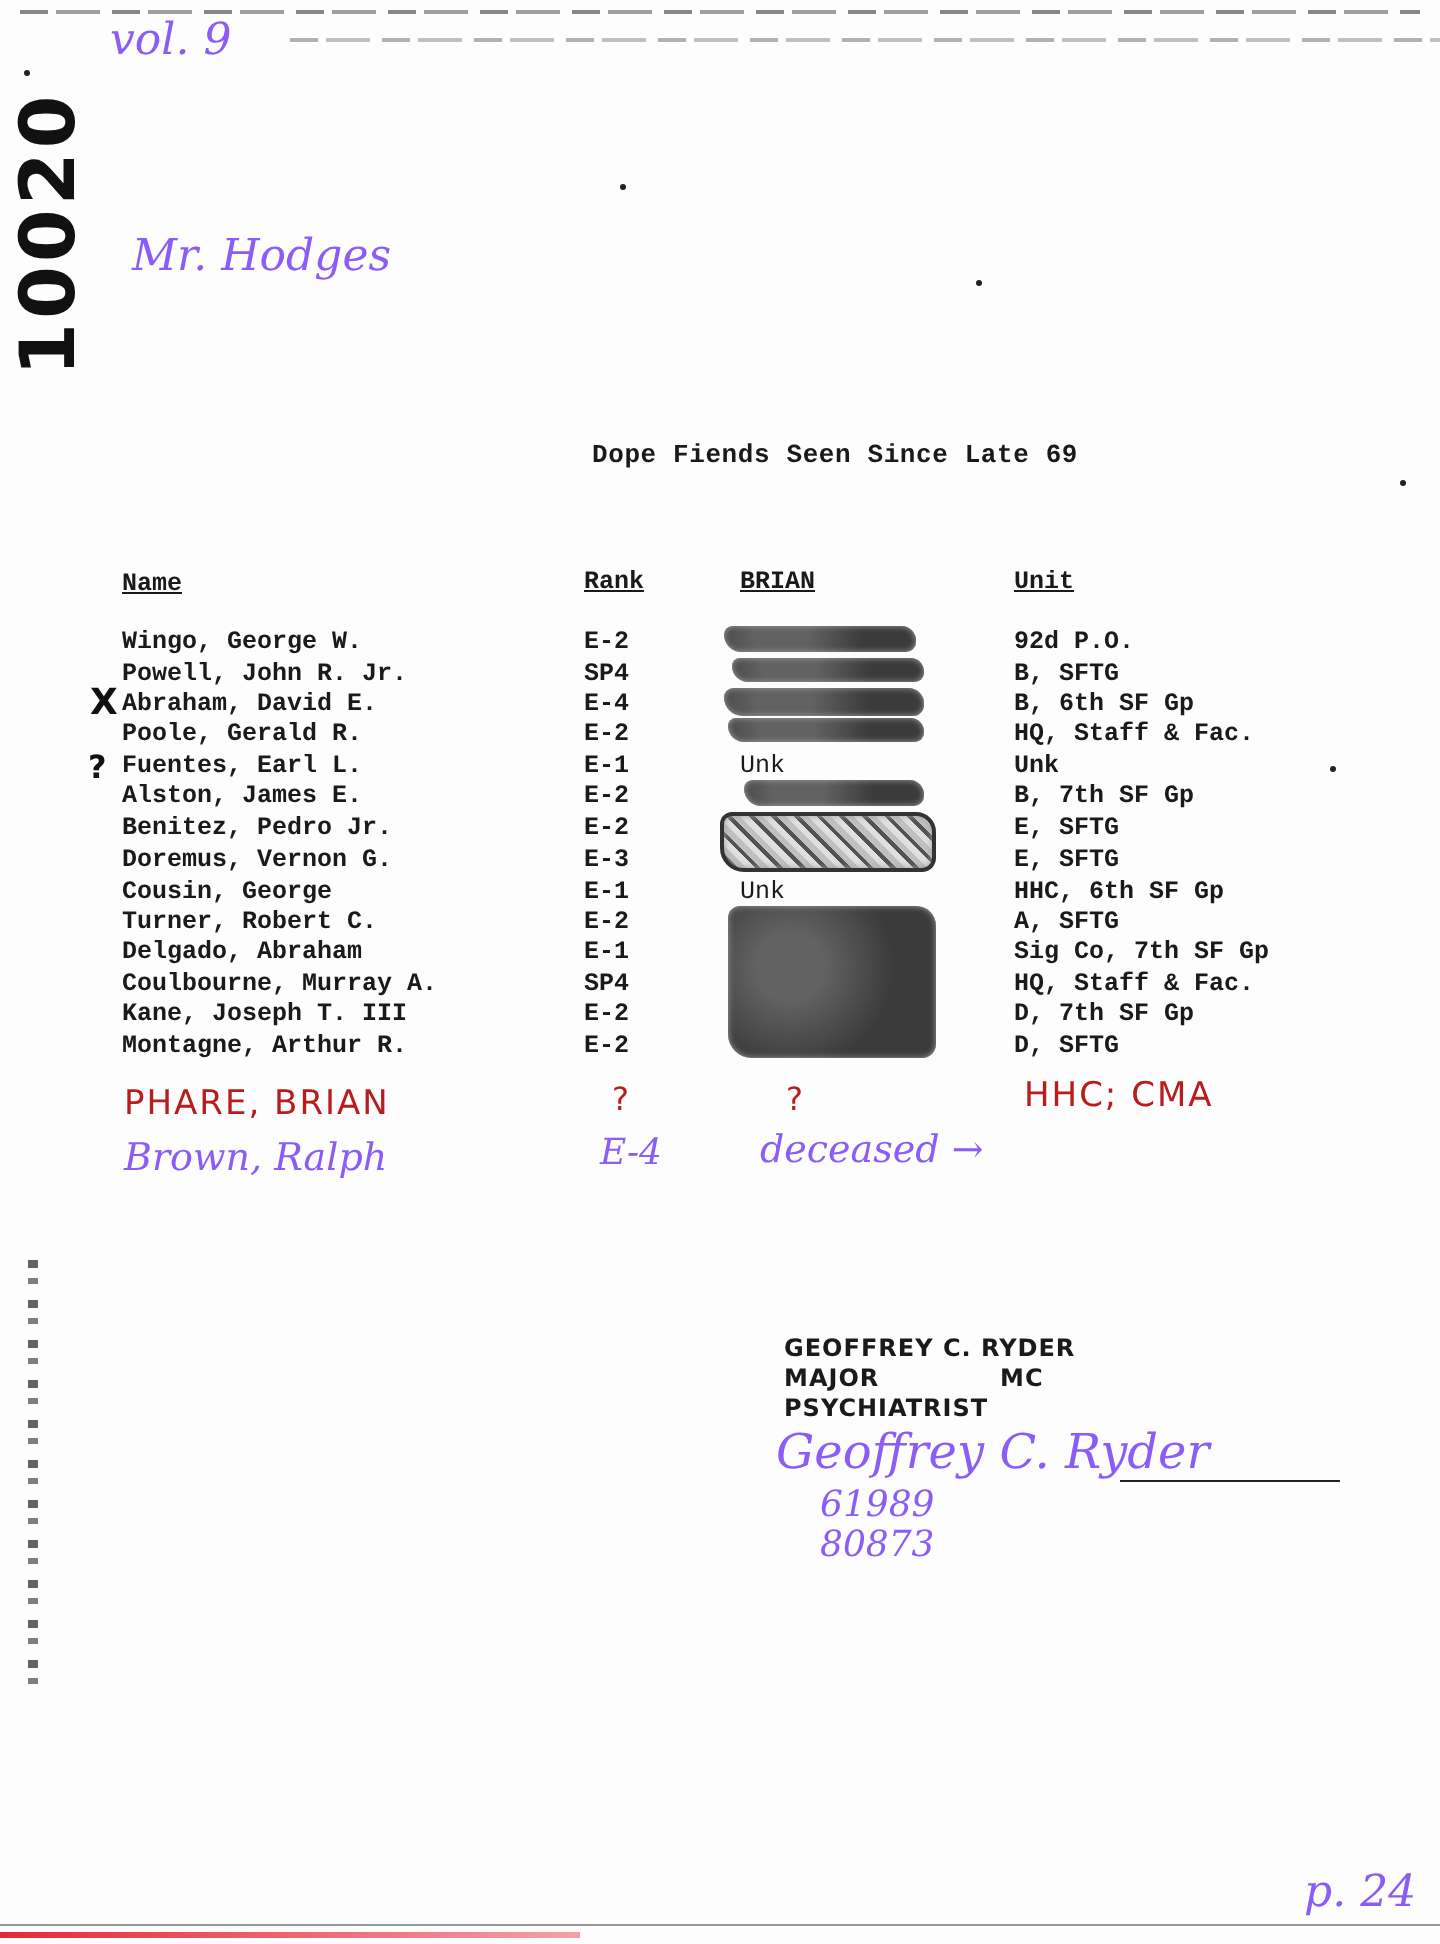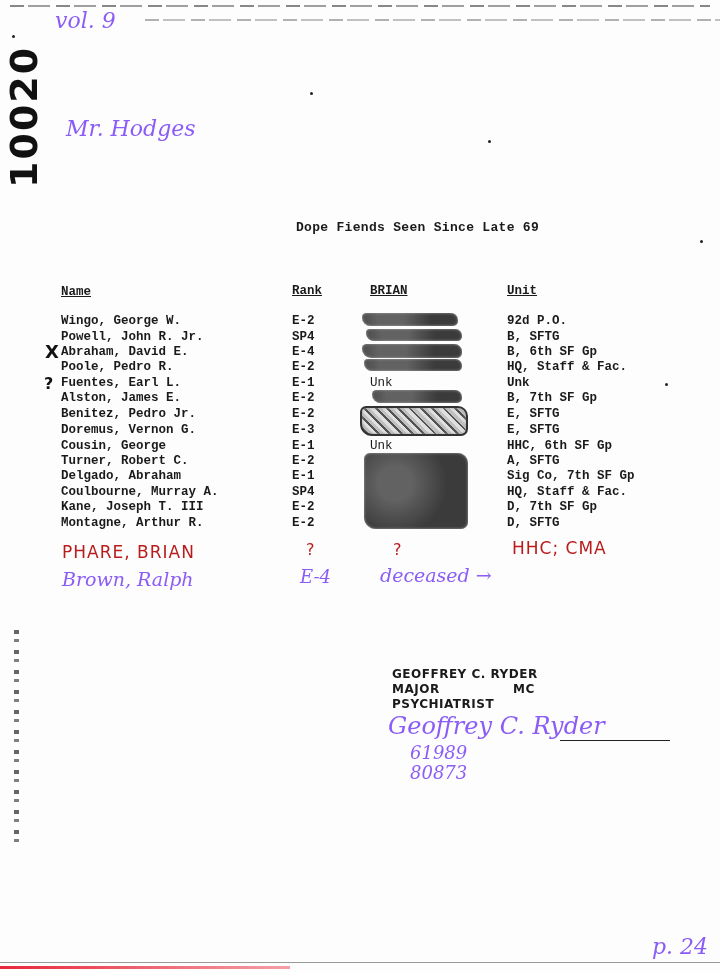--- a/index.html
+++ b/index.html
@@ -57,21 +57,21 @@
     <span class="c-name">Powell, John R. Jr.</span>
     <span class="c-rank">SP4</span>
     <span class="c-unit">B, SFTG</span>
   </div>
   <div class="row" style="top:345px;">
     <span class="c-name">Abraham, David E.</span>
     <span class="c-rank">E-4</span>
     <span class="c-unit">B, 6th SF Gp</span>
   </div>
   <div class="row" style="top:360px;">
-    <span class="c-name">Poole, Pedro R.</span>
+    <span class="c-name">Poole, Gerald R.</span>
     <span class="c-rank">E-2</span>
     <span class="c-unit">HQ, Staff &amp; Fac.</span>
   </div>
   <div class="row" style="top:376px;">
     <span class="c-name">Fuentes, Earl L.</span>
     <span class="c-rank">E-1</span>
     <span class="c-ssan">Unk</span>
     <span class="c-unit">Unk</span>
   </div>
   <div class="row" style="top:391px;">
@@ -139,21 +139,21 @@
 <div class="abs hand-caps" style="left:512px; top:538px; font-size:17px;">HHC; CMA</div>
 
 <div class="abs hand" style="left:62px; top:568px; font-size:19px;">Brown, Ralph</div>
 <div class="abs hand" style="left:300px; top:566px; font-size:18px;">E-4</div>
 <div class="abs hand" style="left:380px; top:564px; font-size:19px;">deceased →</div>
 
 <div class="sig-block">
   <div>GEOFFREY C. RYDER</div>
   <div style="position:relative; width:150px;">
     <span>MAJOR</span>
-    <span style="position:absolute; left:121px;">MC</span>
+    <span style="position:absolute; left:108px;">MC</span>
   </div>
   <div>PSYCHIATRIST</div>
 </div>
 <div class="abs hand" style="left:388px; top:712px; font-size:24px;">Geoffrey C. Ryder</div>
 <div class="abs" style="left:560px; top:740px; width:110px; height:1px; background:#222;"></div>
 <div class="abs hand" style="left:410px; top:742px; font-size:18px;">61989</div>
 <div class="abs hand" style="left:410px; top:762px; font-size:18px;">80873</div>
 
 <div class="edge-noise"></div>
 <div class="dot" style="left:12px; top:35px;"></div>

